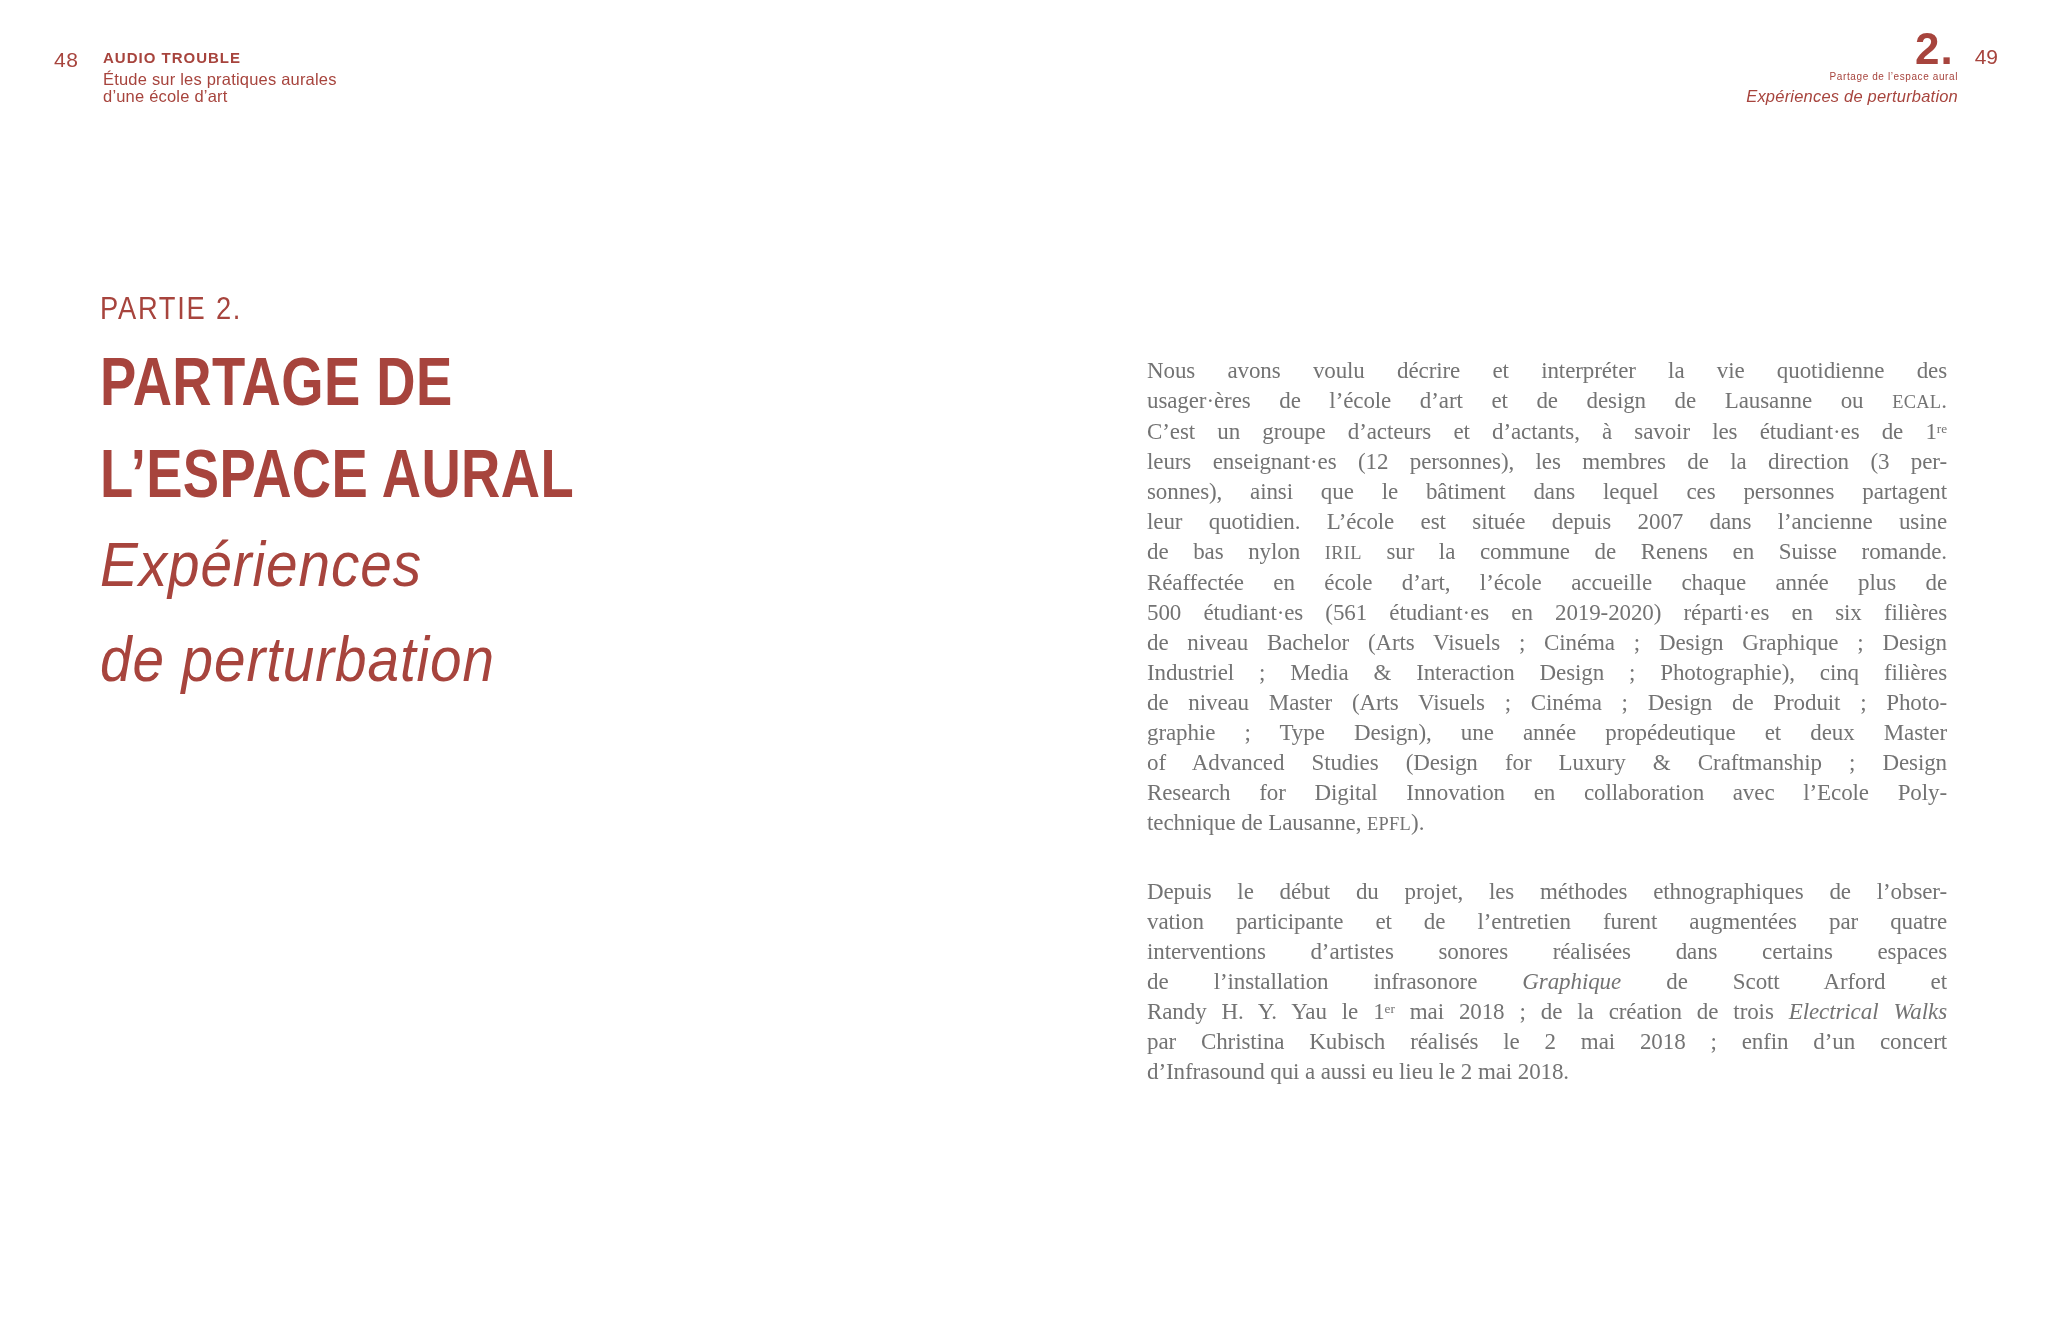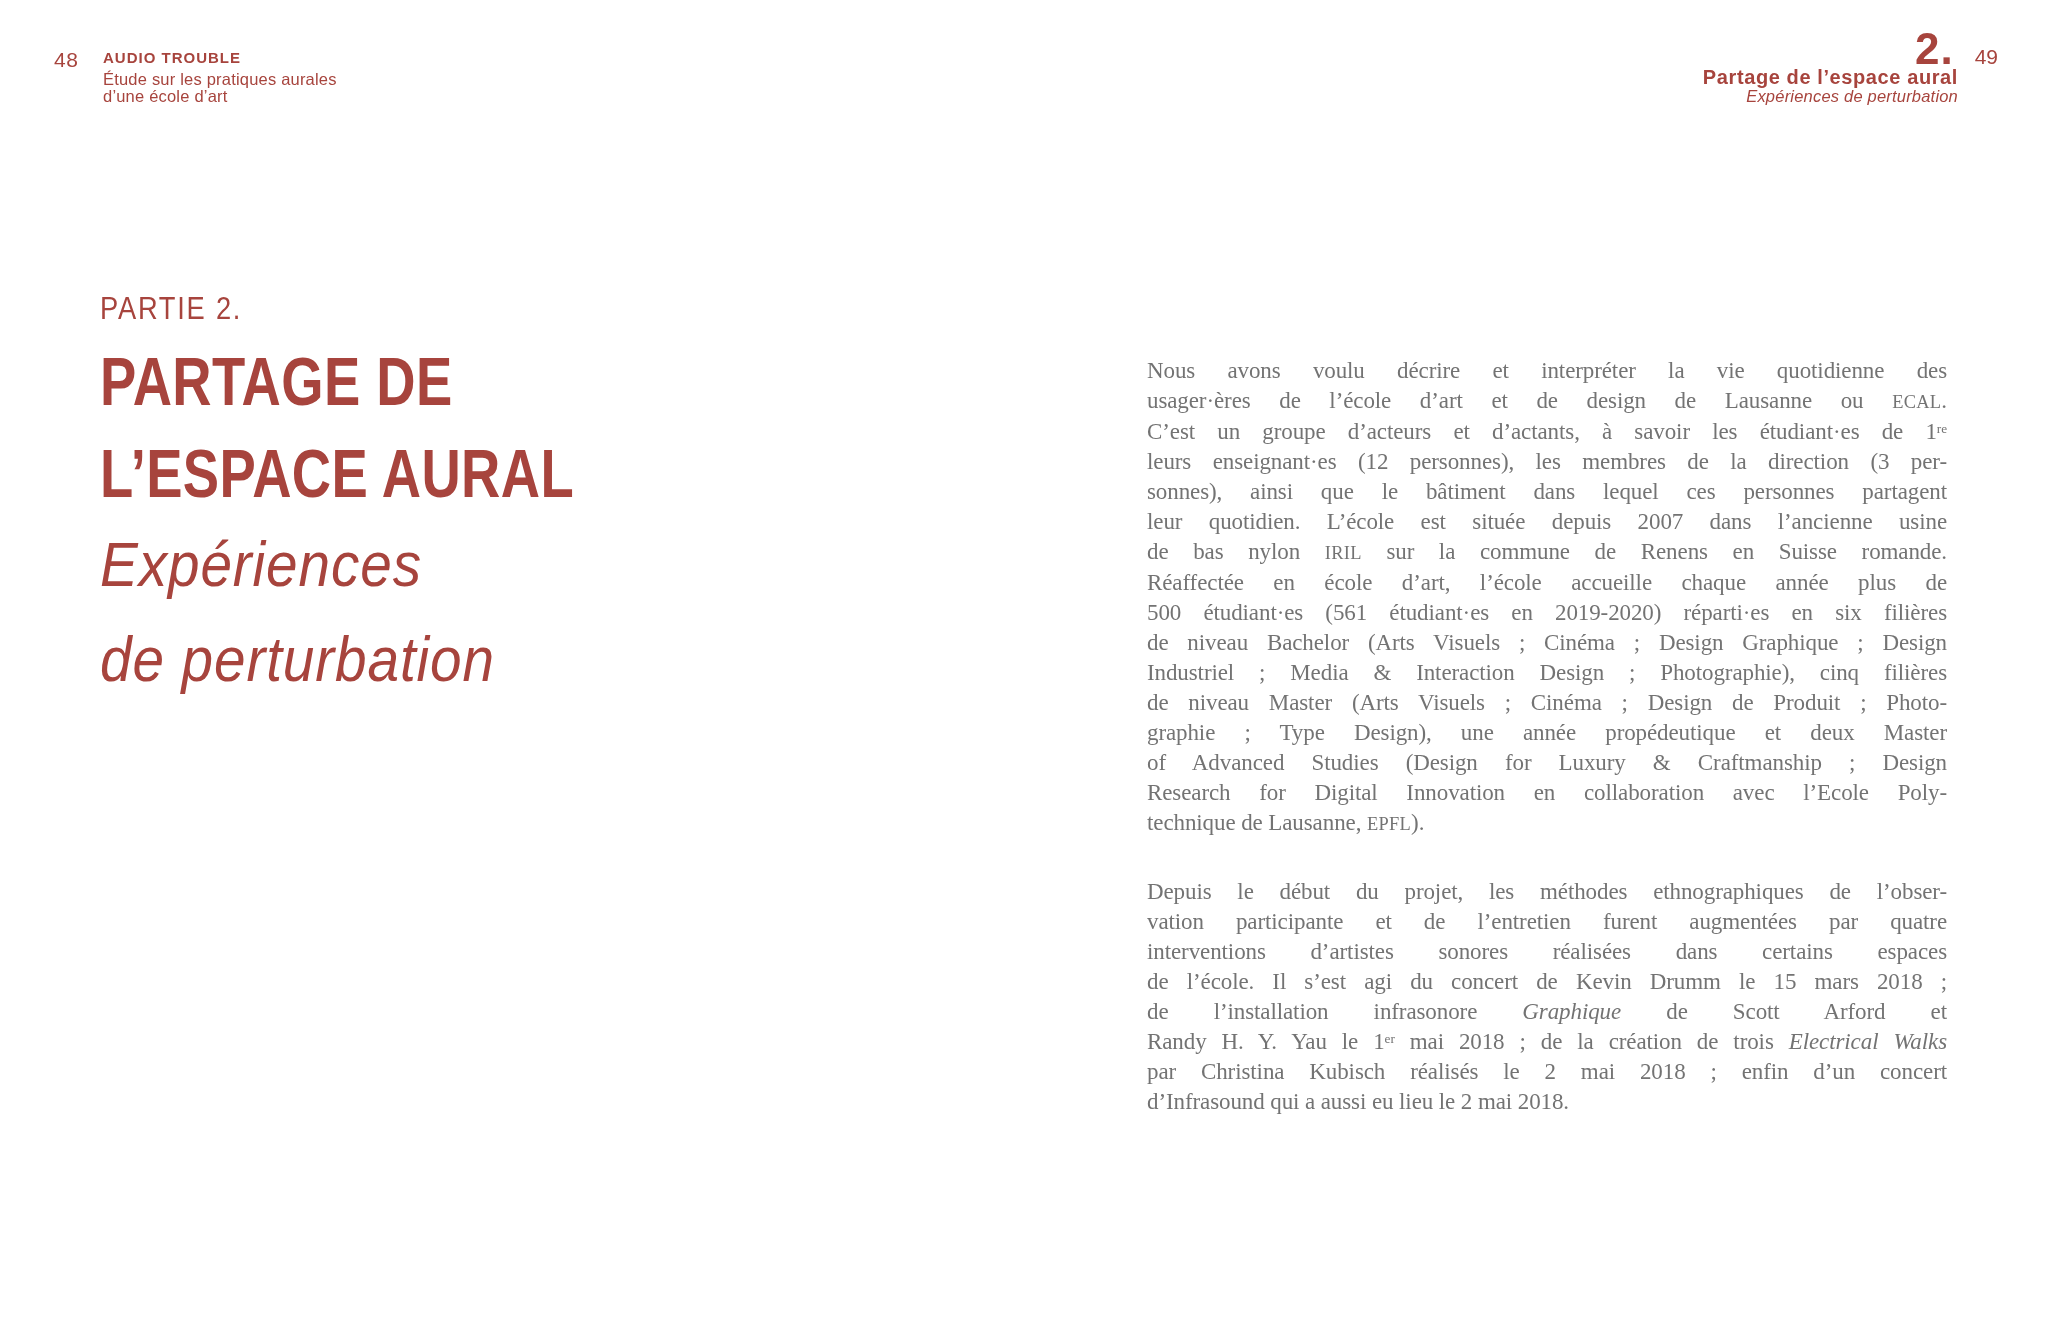--- a/index.html
+++ b/index.html
@@ -34,21 +34,21 @@
     font-size: 44px; font-weight: 700; letter-spacing: 1px;
   }
   .chapnum-group .folio {
     font-size: 21px; font-weight: 400; margin-left: 21px;
   }
   .runhead-right {
     position: absolute; right: 99px; top: 69px;
     text-align: right; line-height: 16.5px;
   }
   .runhead-right .rt {
-    font-size: 20px; font-weight: 700; letter-spacing: 0.6px;
+    font-size: 10px; font-weight: 400; letter-spacing: 0.6px;
     margin-bottom: 2px;
   }
   .runhead-right .rs {
     font-size: 16.5px; font-style: italic; letter-spacing: 0.2px;
   }
   
   .part-label {
     position: absolute; left: 100px; top: 291px;
     font-size: 31px; font-weight: 400; letter-spacing: 2px;
     transform: scaleX(0.88); transform-origin: left top;
@@ -136,21 +136,20 @@
         <div class="tline">de niveau Master (Arts Visuels ; Cinéma ; Design de Produit ; Photo-</div>
         <div class="tline">graphie ; Type Design), une année propédeutique et deux Master</div>
         <div class="tline">of Advanced Studies (Design for Luxury &amp; Craftmanship ; Design</div>
         <div class="tline">Research for Digital Innovation en collaboration avec l’Ecole Poly-</div>
         <div class="tline last">technique de Lausanne, <span class="sc">EPFL</span>).</div>
       </div>
       <div class="para">
         <div class="tline">Depuis le début du projet, les méthodes ethnographiques de l’obser-</div>
         <div class="tline">vation participante et de l’entretien furent augmentées par quatre</div>
         <div class="tline">interventions d’artistes sonores réalisées dans certains espaces</div>
-        <div class="tline">de l’école. Il s’est agi du concert de Kevin Drumm le 15 mars 2018 ;</div>
         <div class="tline">de l’installation infrasonore <i>Graphique</i> de Scott Arford et</div>
         <div class="tline">Randy H. Y. Yau le 1<sup>er</sup> mai 2018 ; de la création de trois <i>Electrical Walks</i></div>
         <div class="tline">par Christina Kubisch réalisés le 2 mai 2018 ; enfin d’un concert</div>
         <div class="tline last">d’Infrasound qui a aussi eu lieu le 2 mai 2018.</div>
       </div>
     </div>
 
 </div>
 
 </body></html>

